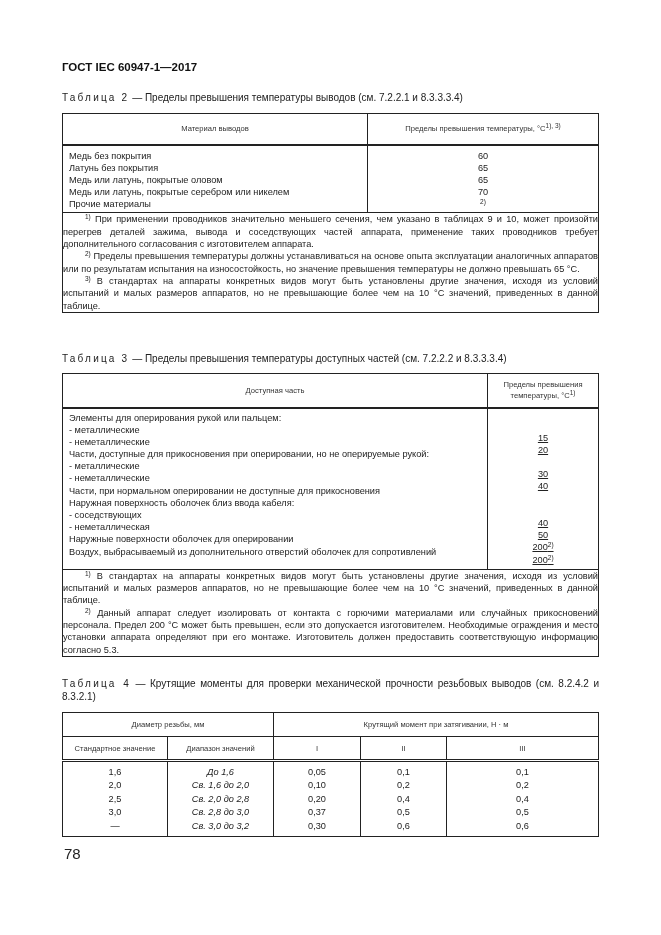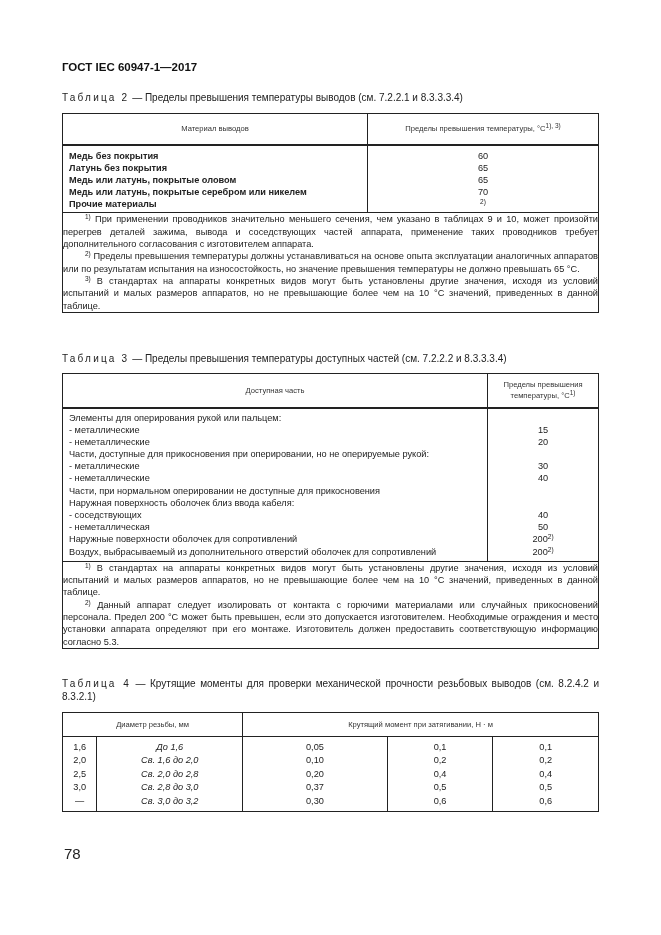--- a/index.html
+++ b/index.html
@@ -36,21 +36,21 @@
   <span class="tlabel">Таблица 2</span><span> — Пределы превышения температуры выводов (см. 7.2.2.1 и 8.3.3.3.4)</span>
 </div>
 
 <table class="tbl" style="left:62px; top:113px; width:537px;">
   <tbody>
       <tr class="thick-bottom" style="height:31px;">
     <th class="hdr" style="width:304px;"><span>Материал выводов</span></th>
     <th class="hdr vline"><span>Пределы превышения температуры, °C</span><sup>1), 3)</sup></th>
   </tr>
   <tr style="height:66px;">
-    <td style="padding:4px 6px 2px 6px;font-weight:bold;">
+    <td style="padding:4px 6px 2px 6px;">
       <div class="lines">
         <div>Медь без покрытия</div>
         <div>Латунь без покрытия</div>
         <div>Медь или латунь, покрытые оловом</div>
         <div>Медь или латунь, покрытые серебром или никелем</div>
         <div>Прочие материалы</div>
       </div>
     </td>
     <td class="vline center" style="padding:4px 6px 2px 6px;">
       <div class="lines">
@@ -91,25 +91,25 @@
         <div>Элементы для оперирования рукой или пальцем:</div>
         <div>-  металлические</div>
         <div>-  неметаллические</div>
         <div>Части, доступные для прикосновения при оперировании, но не оперируемые рукой:</div>
         <div>-  металлические</div>
         <div>-  неметаллические</div>
         <div>Части, при нормальном оперировании не доступные для прикосновения</div>
         <div>Наружная поверхность оболочек близ ввода кабеля:</div>
         <div>-  соседствующих</div>
         <div>-  неметаллическая</div>
-        <div>Наружные поверхности оболочек для сопротивлений</div>
+        <div>Наружные поверхности оболочек для оперировании</div>
         <div>Воздух, выбрасываемый из дополнительного отверстий оболочек для сопротивлений</div>
       </div>
     </td>
-    <td class="vline center" style="padding:3px 6px 3px 6px;">
+    <td class="vline center" style="padding:11px 6px 3px 6px;text-decoration:underline;">
       <div class="lines">
         <div></div>
         <div>15</div>
         <div>20</div>
         <div></div>
         <div>30</div>
         <div>40</div>
         <div></div>
         <div></div>
         <div>40</div>
@@ -130,20 +130,27 @@
 
 <div class="abs caption" style="left:62px; top:677px; width:537px; text-align:justify;">
   <span class="tlabel">Таблица 4</span><span> — Крутящие моменты для проверки механической прочности резьбовых выводов (см. 8.2.4.2 и 8.3.2.1)</span>
 </div>
 
 <table class="tbl t4" style="left:62px; top:712px; width:537px;">
   <tbody>
       <tr style="height:24px; border-bottom:1.6px solid #222;">
     <th colspan="2" class="hdr">Диаметр резьбы, мм</th>
     <th colspan="3" class="hdr vline">Крутящий момент при затягивании, Н · м</th>
+  </tr>
+  <tr class="dbl-bottom" style="height:24px;">
+    <th class="hdr" style="width:104px;">Стандартное значение</th>
+    <th class="hdr vline" style="width:105px;">Диапазон значений</th>
+    <th class="hdr vline" style="width:86px;">I</th>
+    <th class="hdr vline" style="width:85px;">II</th>
+    <th class="hdr vline">III</th>
   </tr>
   <tr>
     <td style="padding:4px 0 3px 0;">
       <div class="lines" style="line-height:13.4px;">
         <div style="height:13.4px;line-height:13.4px;">1,6</div>
         <div style="height:13.4px;line-height:13.4px;">2,0</div>
         <div style="height:13.4px;line-height:13.4px;">2,5</div>
         <div style="height:13.4px;line-height:13.4px;">3,0</div>
         <div style="height:13.4px;line-height:13.4px;">—</div>
       </div>

